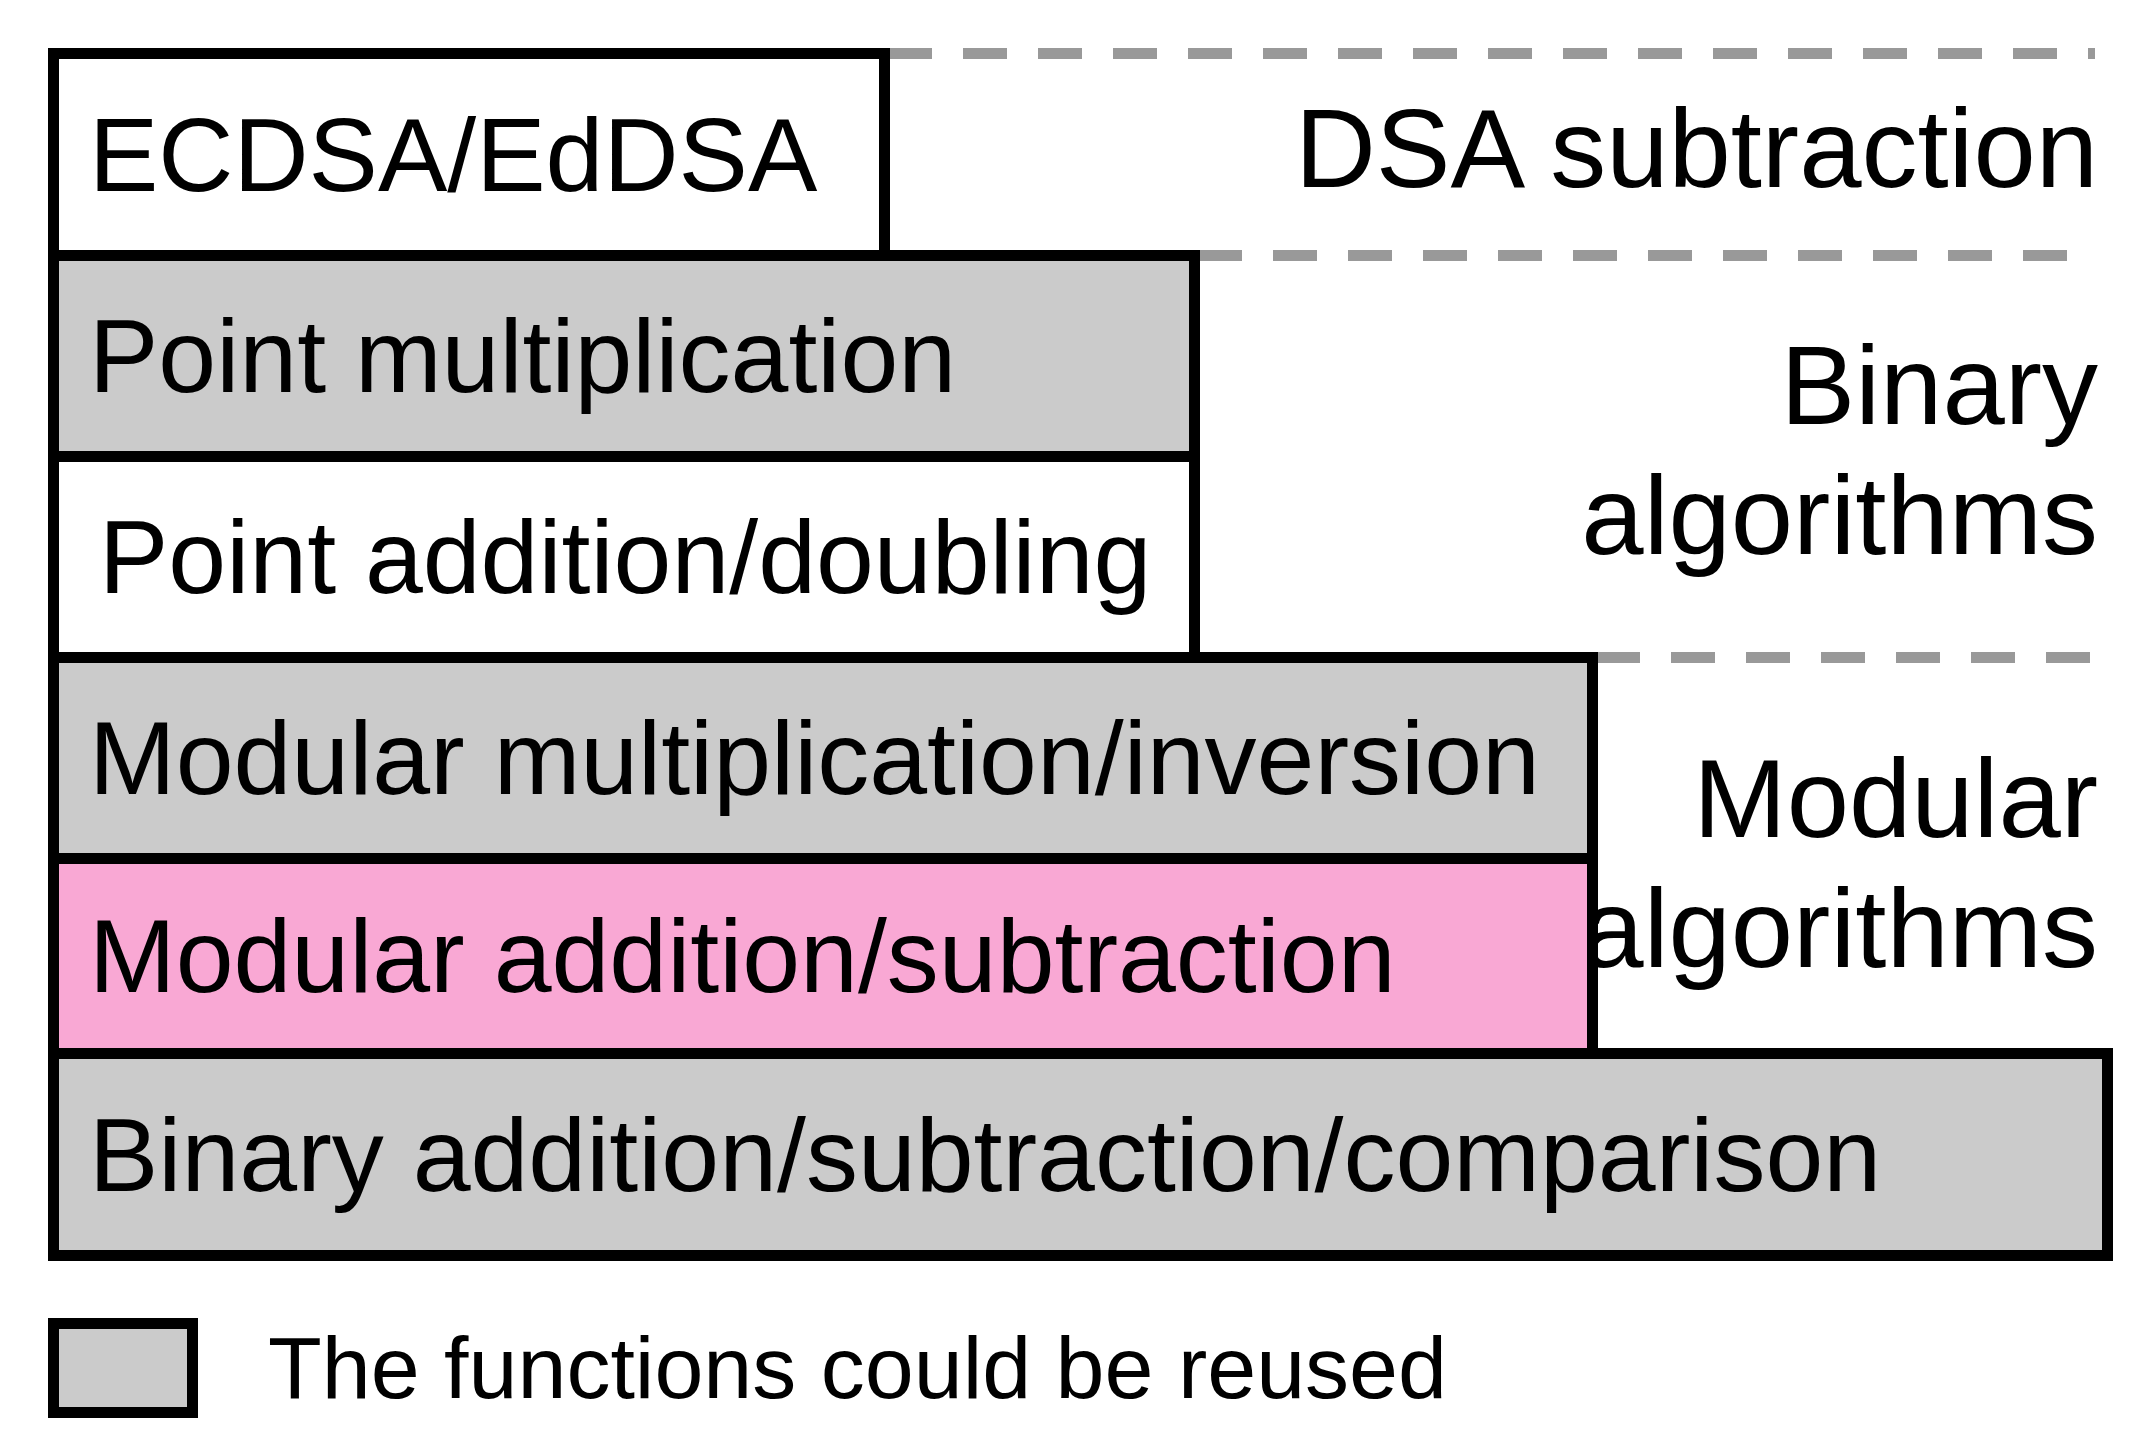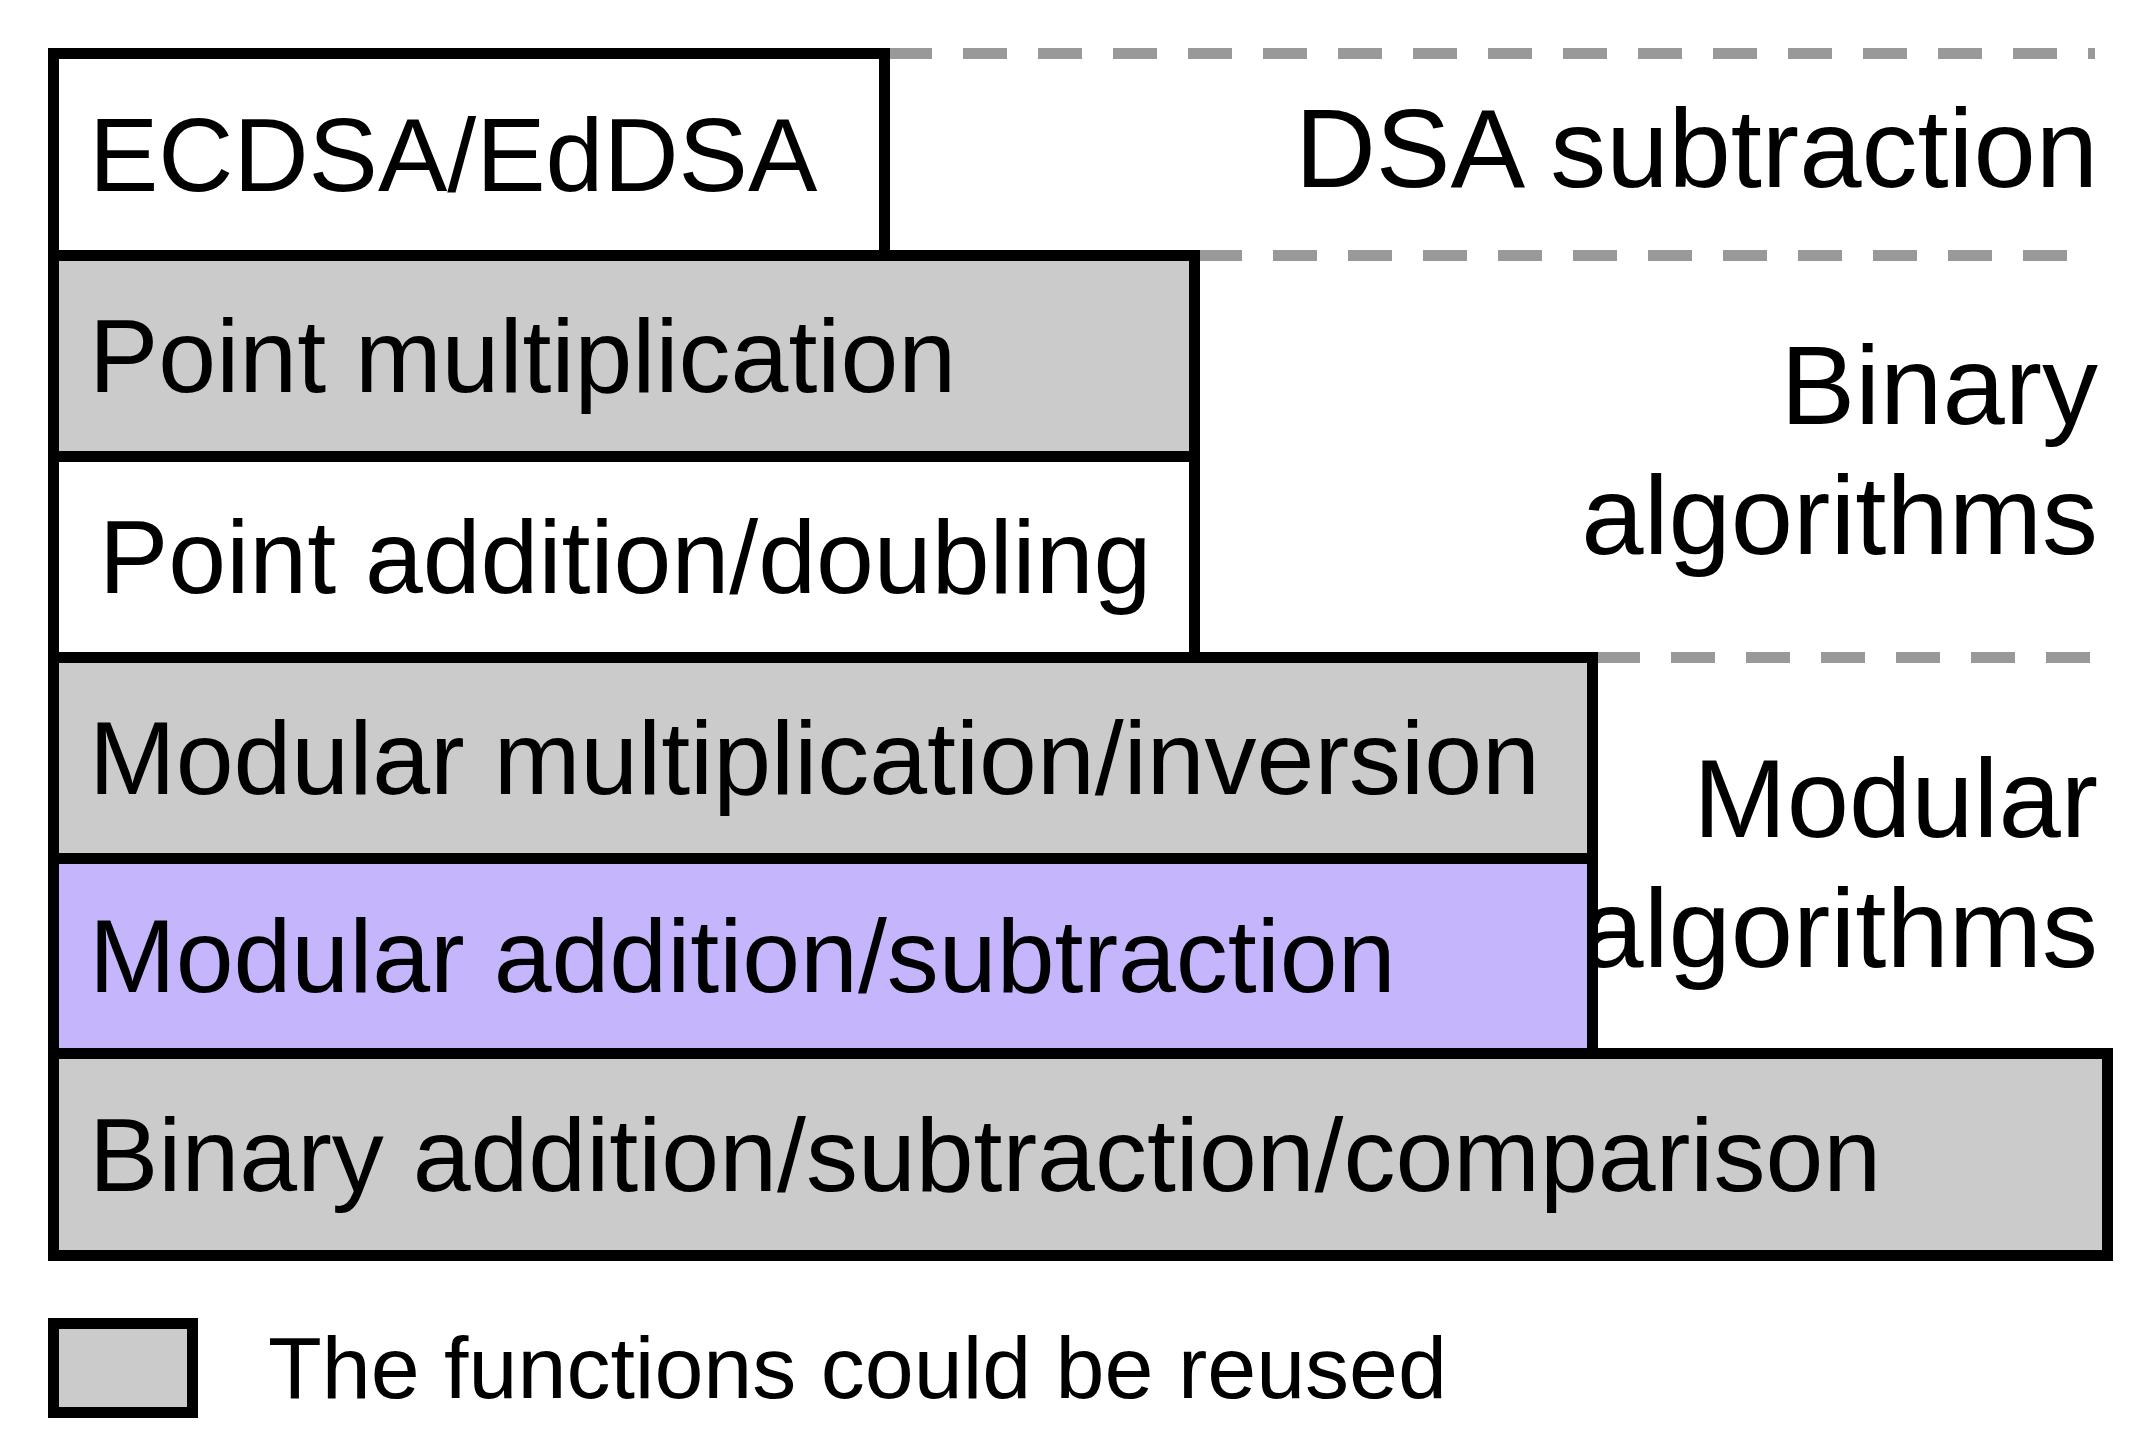--- a/index.html
+++ b/index.html
@@ -106,21 +106,21 @@
   </div>
   <div class="layer r2" style="background-color: rgb(203, 203, 203);">
     <span>Point multiplication</span>
   </div>
   <div class="layer r3" style="background-color: rgb(255, 255, 255); padding-left: 40px;">
     <span>Point addition/doubling</span>
   </div>
   <div class="layer r4" style="background-color: rgb(203, 203, 203);">
     <span>Modular multiplication/inversion</span>
   </div>
-  <div class="layer r5" style="background-color: #c4b5fd;">
+  <div class="layer r5" style="background-color: #f9a8d4;">
     <span>Modular addition/subtraction</span>
   </div>
   <div class="layer r6" style="background-color: rgb(203, 203, 203);">
     <span>Binary addition/subtraction/comparison</span>
   </div>
 
   <div class="group-label g1">
     <span>DSA subtraction</span>
   </div>
   <div class="group-label g2">

